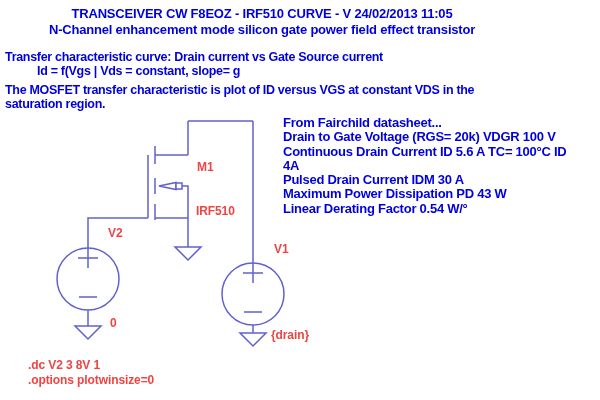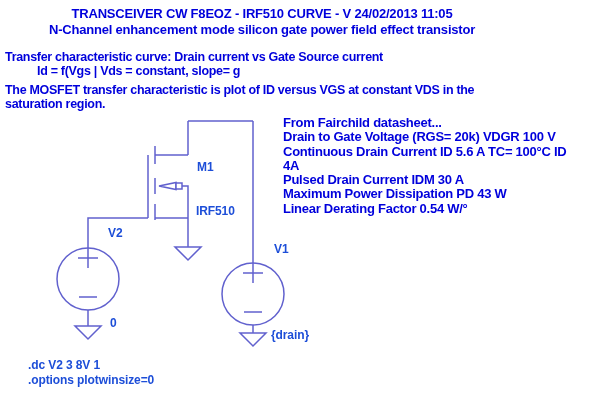--- a/index.html
+++ b/index.html
@@ -1,21 +1,21 @@
 <!DOCTYPE html>
 <html><head>
 <meta charset="utf-8">
 <style>
   html,body{margin:0;padding:0;background:#ffffff;}
   #screen{
     position:relative;width:568px;height:400px;background:#ffffff;
     font-family:"Liberation Sans", sans-serif;font-weight:bold;overflow:hidden;
   }
   .blue-text{color:#0000DC;}
-  .black-text{color:#1d4ed8;}
+  .black-text{color:#ef4444;}
   .abs{position:absolute;white-space:nowrap;}
   .header-line{left:0;width:524px;text-align:center;font-size:13px;letter-spacing:-0.2px;}
   .desc-line{left:5px;font-size:12.5px;letter-spacing:-0.3px;}
   .ds-line{font-size:13px;letter-spacing:-0.25px;line-height:14.3px;}
   .comp-label{font-size:12px;letter-spacing:-0.1px;}
   .directive{font-size:12px;letter-spacing:-0.1px;}
   #schematic-svg{position:absolute;left:0;top:0;width:600px;height:400px;}
   #datasheet-block{position:absolute;left:283px;top:116px;}
 </style>
 </head>

